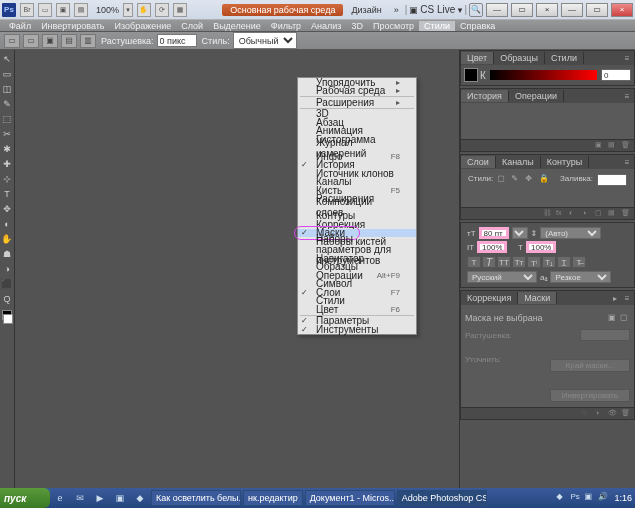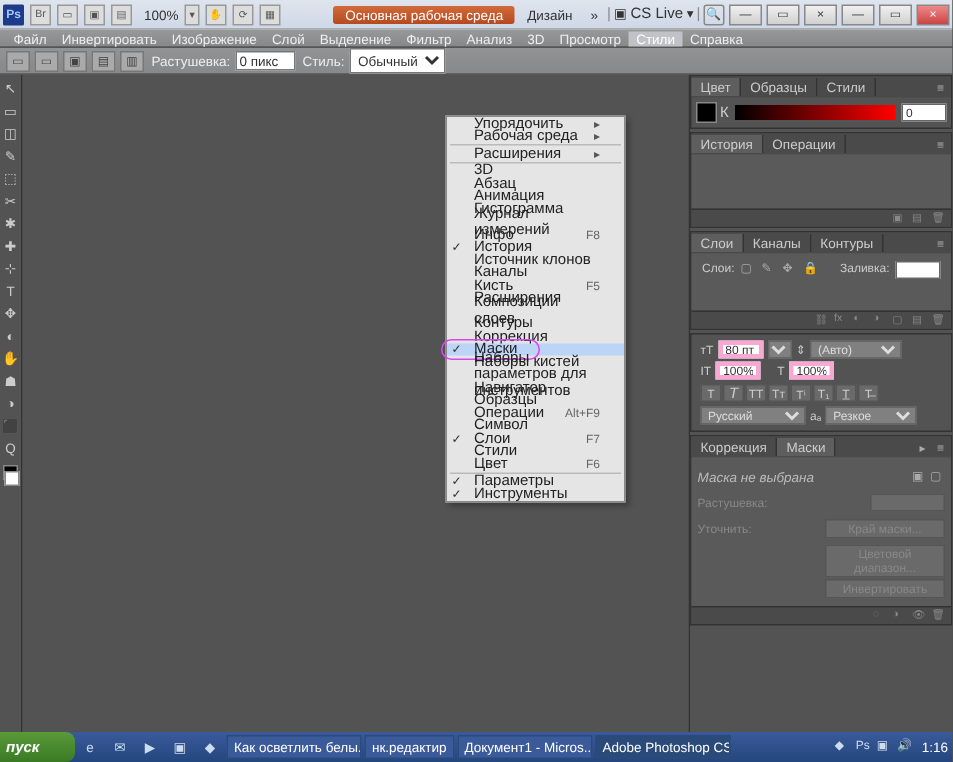--- a/index.html
+++ b/index.html
@@ -75,25 +75,25 @@
 .tiny-icon{width:10px;height:10px;color:#aaa;font-size:8px}
 .panel-footer{height:12px;background:#4a4a4a;border-top:1px solid #333;display:flex;justify-content:flex-end;gap:3px;padding:1px 3px}
 .foot-icon{width:10px;height:9px;color:#888;font-size:7px}
 .char-panel .row{display:flex;gap:3px;align-items:center;padding:1px 3px}
 .char-label{color:#ccc;font-size:8px}
 .char-input{background:#fff;border:3px solid #f9a8d4;width:30px;height:12px;font-size:8px;color:#333;padding:0 2px}
 .char-select{background:#808080;border:1px solid #666;height:12px;font-size:8px;color:#ddd;width:61px}
 .char-btns{display:flex;gap:1px;padding:2px 3px}
 .char-btn{width:14px;height:12px;background:#6a6a6a;border:1px solid #555;color:#ccc;font-size:8px;display:flex;align-items:center;justify-content:center}
 .masks-body{background:#5a5a5a;padding:4px}
-.masks-msg{color:#bbb;font-style:italic;font-size:9px;text-align:right;padding:4px 0}
+.masks-msg{color:#bbb;font-size:9px;text-align:right;padding:4px 0}
 .mask-field{display:flex;justify-content:space-between;align-items:center;padding:2px 0}
 .mask-label{color:#888;font-size:8px}
 .mask-input{width:50px;height:12px;background:#6a6a6a;border:1px solid #555}
-.mask-btn{background:#6a6a6a;border:1px solid #555;color:#888;font-size:8px;padding:1px 6px;width:80px;text-align:center;margin:1px 0 1px auto}
+.mask-btn{background:#6a6a6a;border:1px solid #555;color:#888;font-size:8px;padding:1px 6px;width:80px;text-align:center;margin:14px 0 1px auto}
 
 
 .taskbar{height:20px;background:linear-gradient(#3a5a9a,#24467e);display:flex;align-items:center}
 .start-btn{width:50px;height:20px;background:linear-gradient(#5a9a3a,#3a7a24);color:#fff;font-size:10px;display:flex;align-items:center;padding-left:4px;font-style:italic;font-weight:bold;border-radius:0 6px 6px 0}
 .task-icon{width:16px;height:16px;margin:0 2px;color:#cde;font-size:9px;display:flex;align-items:center;justify-content:center}
 .task-item{height:16px;background:#3a5a9a;border:1px solid #2a4a7a;color:#fff;font-size:9px;padding:0 4px;display:flex;align-items:center;margin:0 1px;max-width:90px;overflow:hidden;white-space:nowrap}
 .task-item.active{background:#2a4a7a}
 .tray{margin-left:auto;display:flex;align-items:center;gap:2px;padding-right:3px}
 .tray-icon{width:12px;height:12px;color:#cde;font-size:8px}
 .tray-time{color:#fff;font-size:9px;margin-left:2px}
@@ -331,21 +331,21 @@
       <div class="panel-header">
         <div class="panel-tab active">Слои</div>
         <div class="panel-tab">Каналы</div>
         <div class="panel-tab">Контуры</div>
         <div class="panel-controls">
             <div class="panel-ctrl">≡</div>
           </div>
       </div>
       <div class="panel-body layers-body">
         <div class="icon-row">
-          <span class="char-label">Слои:</span>
+          <span class="char-label">Стили:</span>
           <div class="tiny-icon">▢</div>
           <div class="tiny-icon">✎</div>
           <div class="tiny-icon">✥</div>
           <div class="tiny-icon">🔒</div>
           <span class="char-label" style="margin-left:auto">Заливка:</span>
           <input class="small-input" value="" style="">
         </div>
         <div style="height:16px;background:#5a5a5a"></div>
       </div>
       <div class="panel-footer">
@@ -412,21 +412,20 @@
           </div>
         </div>
         <div class="mask-field">
           <span class="mask-label">Растушевка:</span>
           <div class="mask-input"></div>
         </div>
         <div class="mask-field">
           <span class="mask-label">Уточнить:</span>
           <div class="mask-btn">Край маски...</div>
         </div>
-        <div class="mask-btn">Цветовой диапазон...</div>
         <div class="mask-btn">Инвертировать</div>
       </div>
       <div class="panel-footer">
         <div class="foot-icon">◌</div>
         <div class="foot-icon">◑</div>
         <div class="foot-icon">👁</div>
         <div class="foot-icon">🗑</div>
       </div>
     </div>
 

